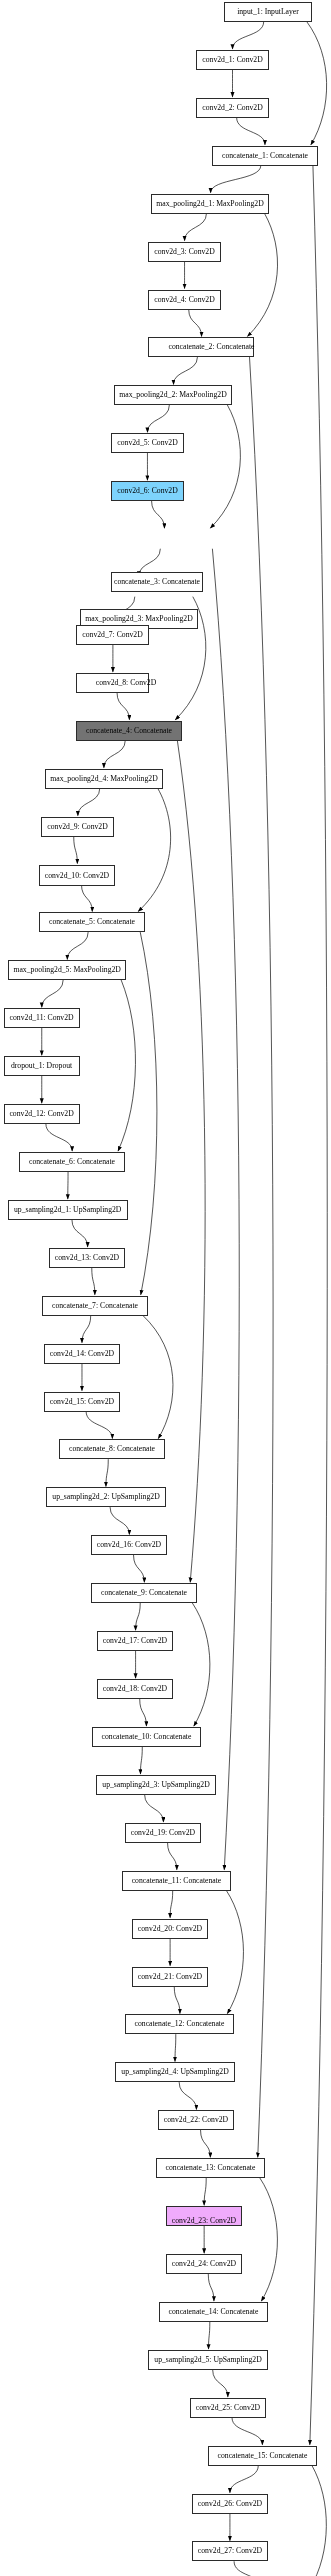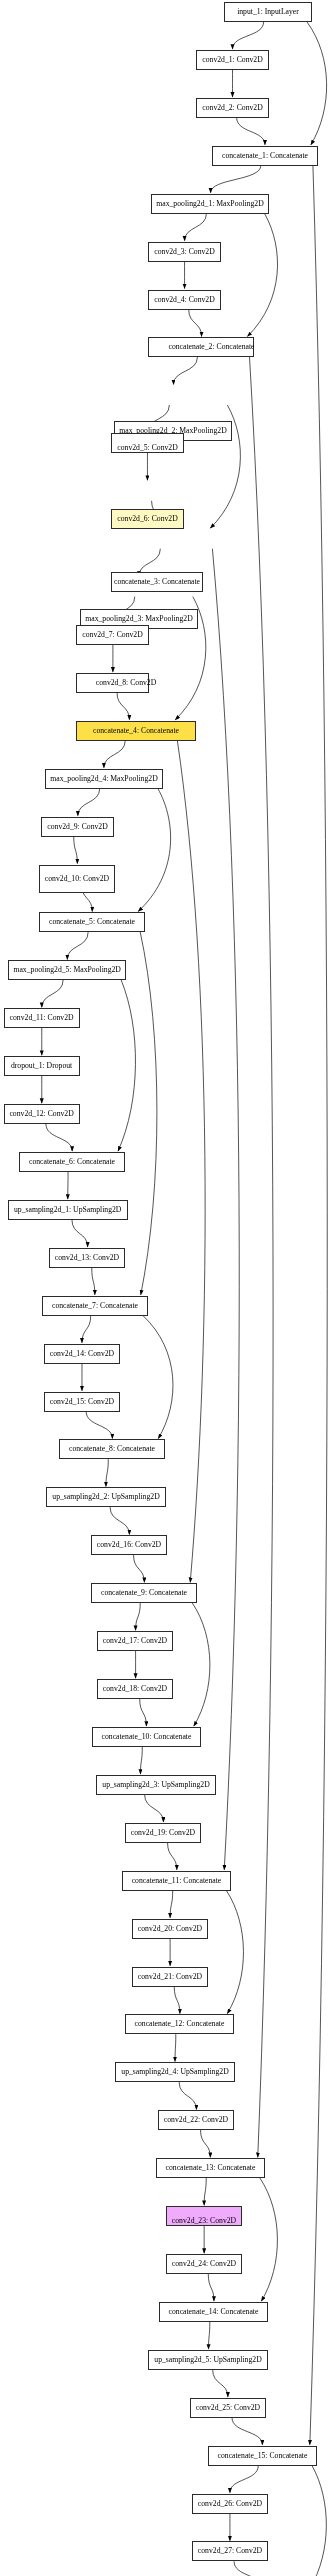--- a/index.html
+++ b/index.html
@@ -117,51 +117,51 @@
       </div>
       <div class="node" style="left: 148px; top: 242px; width: 73px; height: 19.6px; border-color: rgb(43, 43, 43); background: rgb(255, 255, 255);">
         <span>conv2d_3: Conv2D</span>
       </div>
       <div class="node" style="left: 148px; top: 290px; width: 73px; height: 19.6px; border-color: rgb(43, 43, 43); background: rgb(255, 255, 255);">
         <span>conv2d_4: Conv2D</span>
       </div>
       <div class="node" style="left: 148px; top: 337px; width: 106px; height: 19.6px; border-color: rgb(43, 43, 43); background: rgb(255, 255, 255); padding-left: 21px;">
         <span>concatenate_2: Concatenate</span>
       </div>
-      <div class="node" style="left: 114px; top: 385px; width: 118px; height: 19.6px; border-color: rgb(43, 43, 43); background: rgb(255, 255, 255); margin-top: 36px;">
+      <div class="node" style="left: 114px; top: 385px; width: 118px; height: 19.6px; border-color: rgb(43, 43, 43); background: rgb(255, 255, 255);">
         <span>max_pooling2d_2: MaxPooling2D</span>
       </div>
-      <div class="node" style="left: 111px; top: 433px; width: 73px; height: 19.6px; border-color: rgb(43, 43, 43); background: rgb(255, 255, 255); align-items: flex-end;">
+      <div class="node" style="left: 111px; top: 433px; width: 73px; height: 19.6px; border-color: rgb(43, 43, 43); background: rgb(255, 255, 255);">
         <span>conv2d_5: Conv2D</span>
       </div>
-      <div class="node" style="left: 111px; top: 481px; width: 73px; height: 19.6px; border-color: rgb(43, 43, 43); background: #fef9c3; margin-top: 28px;">
+      <div class="node" style="left: 111px; top: 481px; width: 73px; height: 19.6px; border-color: rgb(43, 43, 43); background: #7dd3fc;">
         <span>conv2d_6: Conv2D</span>
       </div>
       <div class="node" style="left: 111px; top: 529px; width: 92px; height: 19.6px; border-color: rgb(43, 43, 43); background: rgb(255, 255, 255); margin-top: 43px;">
         <span>concatenate_3: Concatenate</span>
       </div>
       <div class="node" style="left: 80px; top: 609px; width: 118px; height: 19.6px; border-color: rgb(43, 43, 43); background: rgb(255, 255, 255);">
         <span>max_pooling2d_3: MaxPooling2D</span>
       </div>
       <div class="node" style="left: 76px; top: 625px; width: 73px; height: 19.6px; border-color: rgb(43, 43, 43); background: rgb(255, 255, 255);">
         <span>conv2d_7: Conv2D</span>
       </div>
       <div class="node" style="left: 76px; top: 673px; width: 73px; height: 19.6px; border-color: rgb(43, 43, 43); background: rgb(255, 255, 255); padding-left: 27px;">
         <span>conv2d_8: Conv2D</span>
       </div>
-      <div class="node" style="left: 76px; top: 721px; width: 120px; height: 19.6px; border-color: rgb(43, 43, 43); background: #fde047;">
+      <div class="node" style="left: 76px; top: 721px; width: 106px; height: 19.6px; border-color: rgb(43, 43, 43); background: #737373;">
         <span>concatenate_4: Concatenate</span>
       </div>
       <div class="node" style="left: 45px; top: 769px; width: 118px; height: 19.6px; border-color: rgb(43, 43, 43); background: rgb(255, 255, 255);">
         <span>max_pooling2d_4: MaxPooling2D</span>
       </div>
       <div class="node" style="left: 41px; top: 817px; width: 73px; height: 19.6px; border-color: rgb(43, 43, 43); background: rgb(255, 255, 255);">
         <span>conv2d_9: Conv2D</span>
       </div>
-      <div class="node" style="left: 39px; top: 865px; width: 76px; height: 28px; border-color: rgb(43, 43, 43); background: rgb(255, 255, 255);">
+      <div class="node" style="left: 39px; top: 865px; width: 76px; height: 21px; border-color: rgb(43, 43, 43); background: rgb(255, 255, 255);">
         <span>conv2d_10: Conv2D</span>
       </div>
       <div class="node" style="left: 39px; top: 912px; width: 106px; height: 19.6px; border-color: rgb(43, 43, 43); background: rgb(255, 255, 255);">
         <span>concatenate_5: Concatenate</span>
       </div>
       <div class="node" style="left: 8.2px; top: 960px; width: 118px; height: 19.6px; border-color: rgb(43, 43, 43); background: rgb(255, 255, 255);">
         <span>max_pooling2d_5: MaxPooling2D</span>
       </div>
       <div class="node" style="left: 3.6px; top: 1008px; width: 76px; height: 19.6px; border-color: rgb(43, 43, 43); background: rgb(255, 255, 255);">
         <span>conv2d_11: Conv2D</span>

